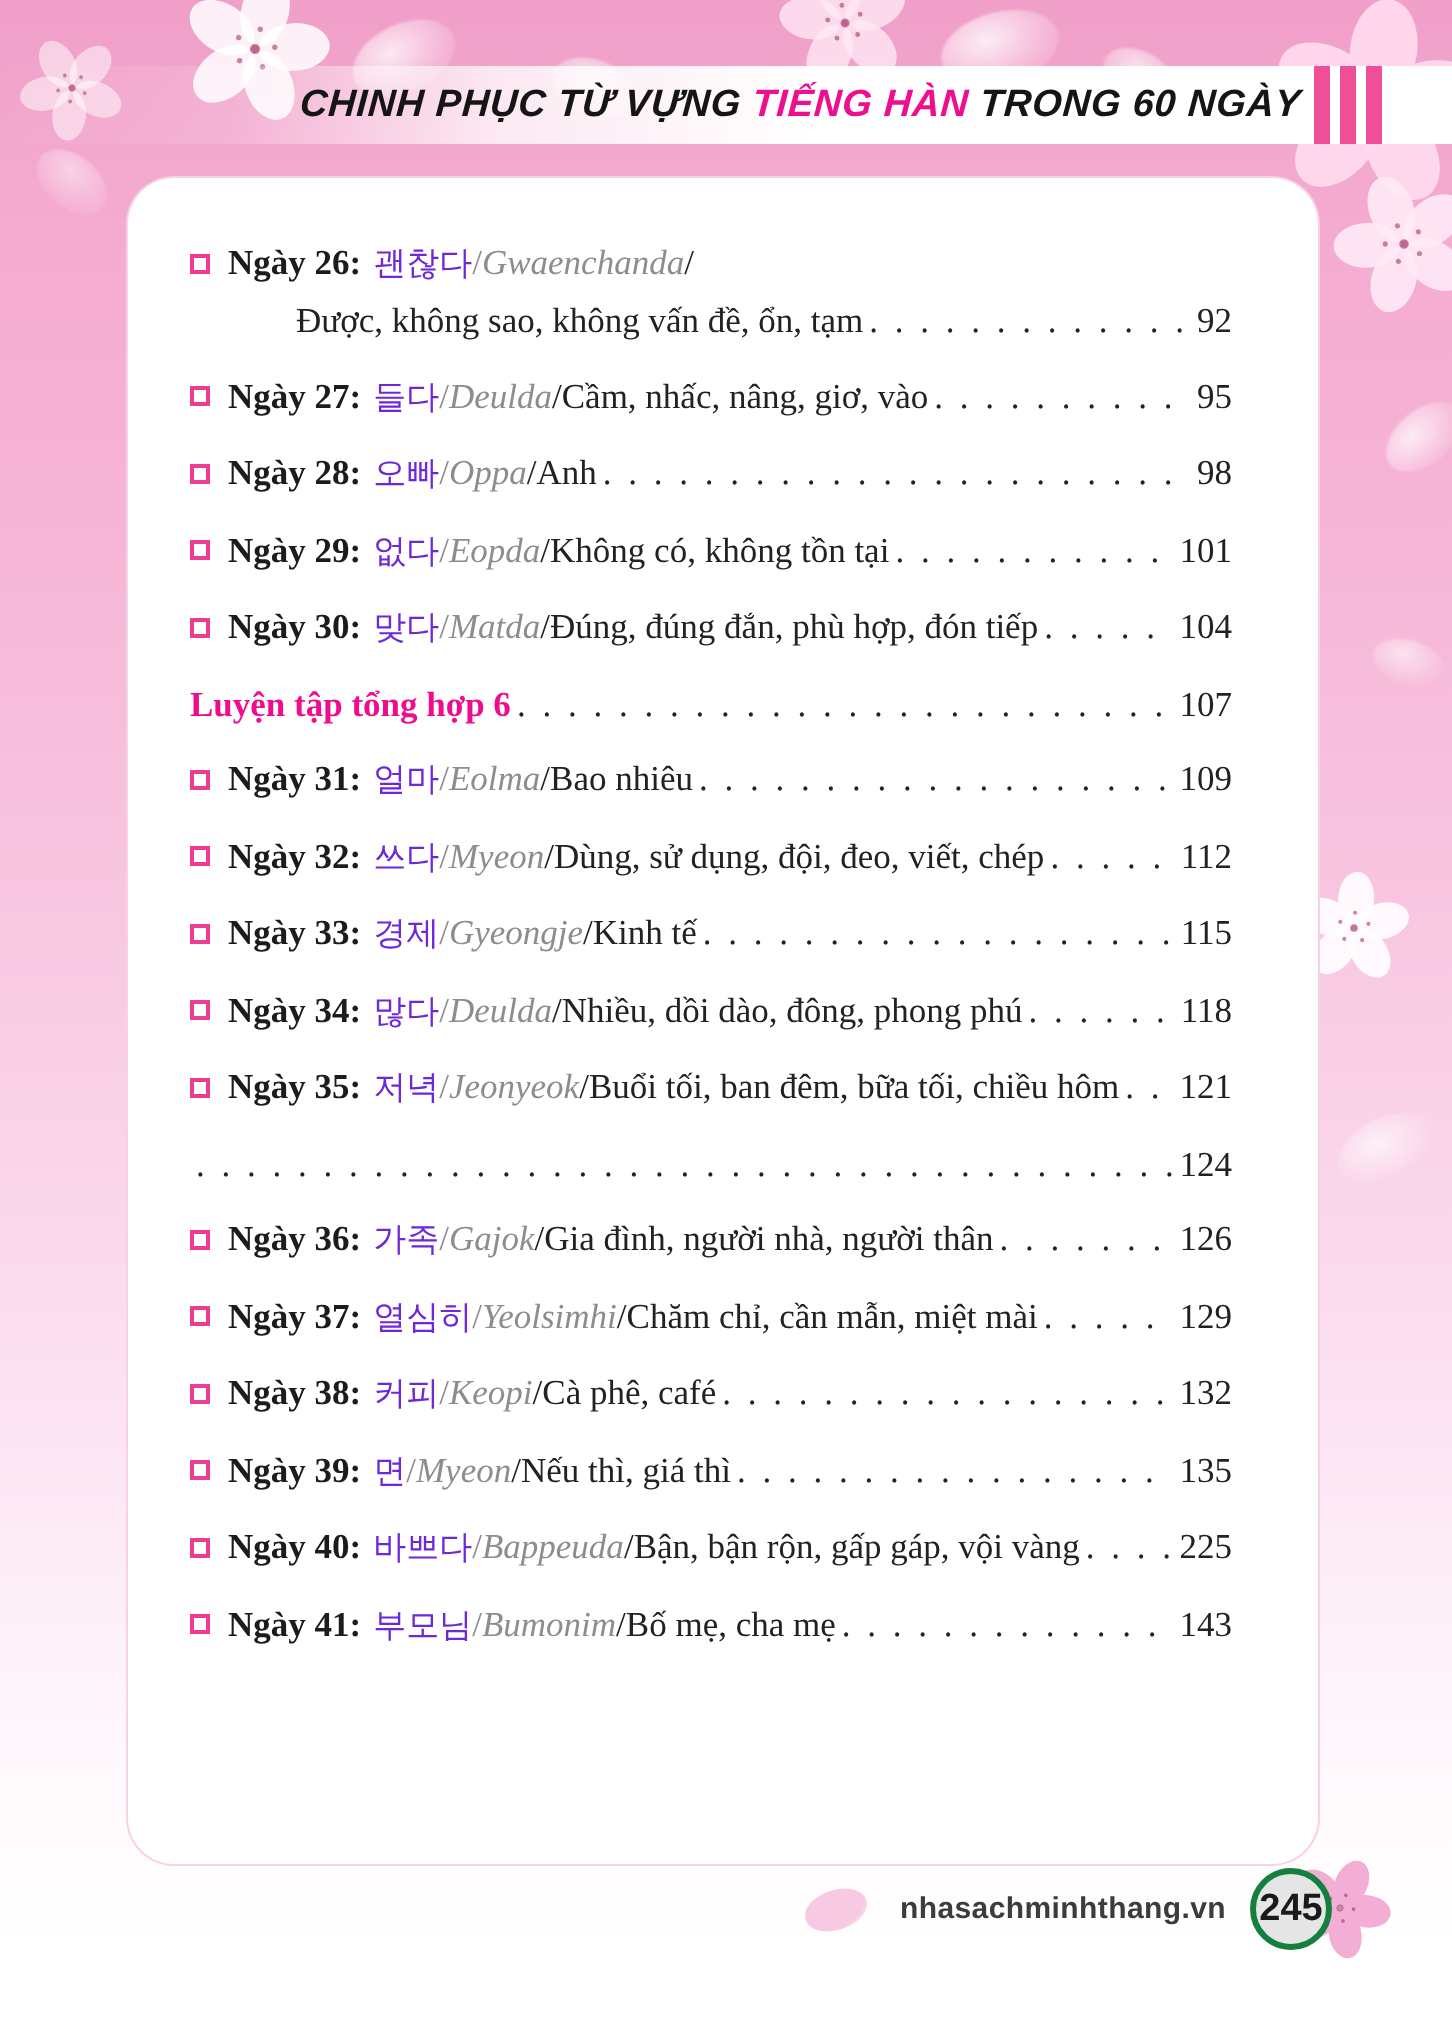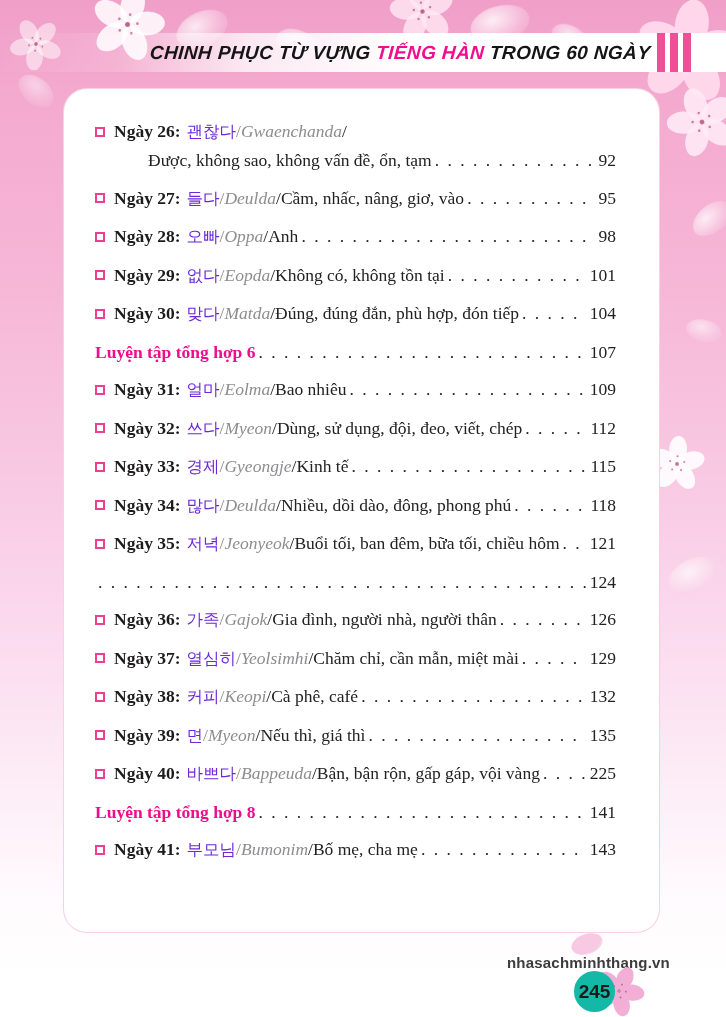--- a/index.html
+++ b/index.html
@@ -53,31 +53,31 @@
   .rom{color:#8d8d90;white-space:nowrap;font-style:italic;}
   .viet{color:#232122;white-space:nowrap;text-align:right;}
   .dots{flex:1 1 auto;overflow:hidden;white-space:nowrap;min-width:16px;margin:0 4px 0 3px;color:#232122;}
   .dots::after{
     content:". . . . . . . . . . . . . . . . . . . . . . . . . . . . . . . . . . . . . . . . . . . . . . . . . . . . . . . . . . . .";
     letter-spacing:2px;
   }
   .pg{color:#232122;white-space:nowrap;}
   .row.section .lbl-section{font-weight:700;color:#ee0d8d;white-space:nowrap;}
   
-  .footer{position:absolute;top:934px;right:44px;z-index:6;display:flex;align-items:center;flex-direction:column;}
+  .footer{position:absolute;top:934px;right:60px;z-index:6;display:flex;align-items:center;}
   .brand{
     font-family:"Liberation Sans","DejaVu Sans",sans-serif;font-weight:700;font-size:15px;
     color:#3d3c3c;letter-spacing:.2px;margin-right:12px;white-space:nowrap;
   }
   .footer .petal-inline{position:relative;width:32px;height:20px;transform:rotate(-18deg);margin-right:16px;flex:none;
     border-radius:50%;background:radial-gradient(ellipse at 40% 35%,rgba(248,198,224,.95),rgba(243,173,211,.65) 65%,rgba(240,160,205,0) 100%);}
   .page-circle-wrap{position:relative;width:41px;height:41px;flex:none;}
   .page-circle{
     position:relative;z-index:2;width:41px;height:41px;box-sizing:border-box;border-radius:50%;
-    border:3px solid #14b8a6;background:#14b8a6;display:flex;align-items:center;justify-content:center;
+    border:3px solid #15803d;background:#e5e5e5;display:flex;align-items:center;justify-content:center;
     font-family:"Liberation Sans","DejaVu Sans",sans-serif;font-weight:700;font-size:19px;color:#1a1a1a;
   }
   .footer-flower{position:absolute;z-index:1;top:-9px;left:16px;}
 </style>
 </head>
 <body>
 
 <svg width="0" height="0" style="position:absolute" aria-hidden="true">
   <defs>
     <symbol id="blossom" viewBox="0 0 100 100">
@@ -328,25 +328,20 @@
     <span class="lbl">Ngày 40:</span>
     <span class="kor">바쁘다</span>
     <span class="sep">/</span>
     <span class="rom">Bappeuda</span>
     <span class="sep2">/</span>
     <span class="viet">Bận, bận rộn, gấp gáp, vội vàng</span>
     <span class="dots"></span>
     <span class="pg">225</span>
   </li>
 
-  <li class="row section">
-    <span class="lbl-section">Luyện tập tổng hợp 8</span>
-    <span class="dots"></span>
-    <span class="pg">141</span>
-  </li>
 
   <li class="row day">
     <span class="bullet"></span>
     <span class="lbl">Ngày 41:</span>
     <span class="kor">부모님</span>
     <span class="sep">/</span>
     <span class="rom">Bumonim</span>
     <span class="sep2">/</span>
     <span class="viet">Bố mẹ, cha mẹ</span>
     <span class="dots"></span>

